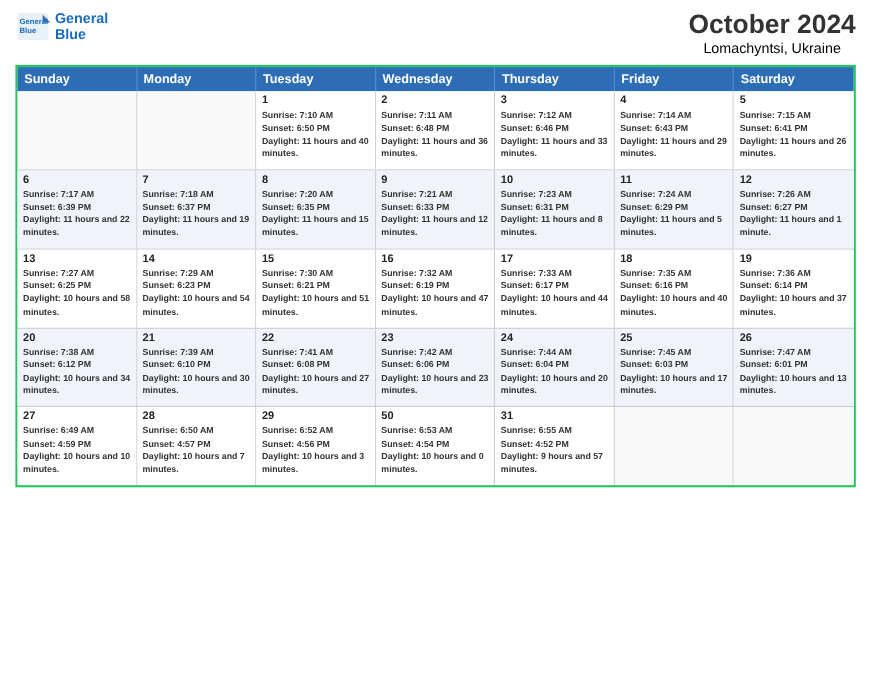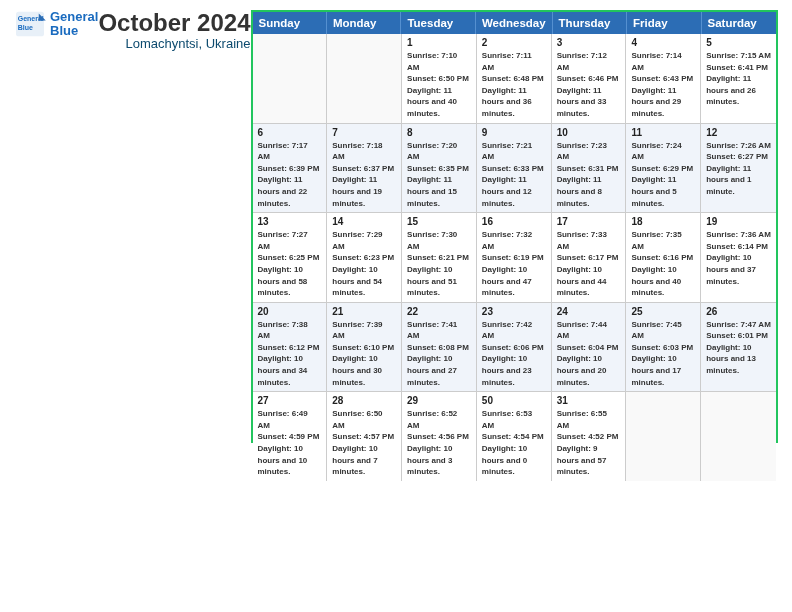--- a/index.html
+++ b/index.html
@@ -8,21 +8,21 @@
       background: #fff;
       width: 792px;
       height: 612px;
       overflow: hidden;
     }
     .page {
       width: 792px;
       height: 451px;
       background: #fff;
       display: flex;
-      flex-direction: row;
+      flex-direction: column;
       padding: 10px 14px 8px 14px;
     }
     .header {
       display: flex;
       justify-content: space-between;
       align-items: flex-start;
       margin-bottom: 8px;
     }
     .logo {
       display: flex;
@@ -37,21 +37,22 @@
       text-align: right;
     }
     .title-block .month-year {
       font-size: 24px;
       font-weight: bold;
       color: #333;
       line-height: 1.1;
     }
     .title-block .location {
       font-size: 13px;
-      color: #0c4a6e;
+      color: #000000;
+      text-align: center;
     }
     .calendar {
       flex: 1;
       display: flex;
       flex-direction: column;
       border: 2px solid #22c55e;
     }
     .cal-header-row {
       display: grid;
       grid-template-columns: repeat(7, 1fr);

